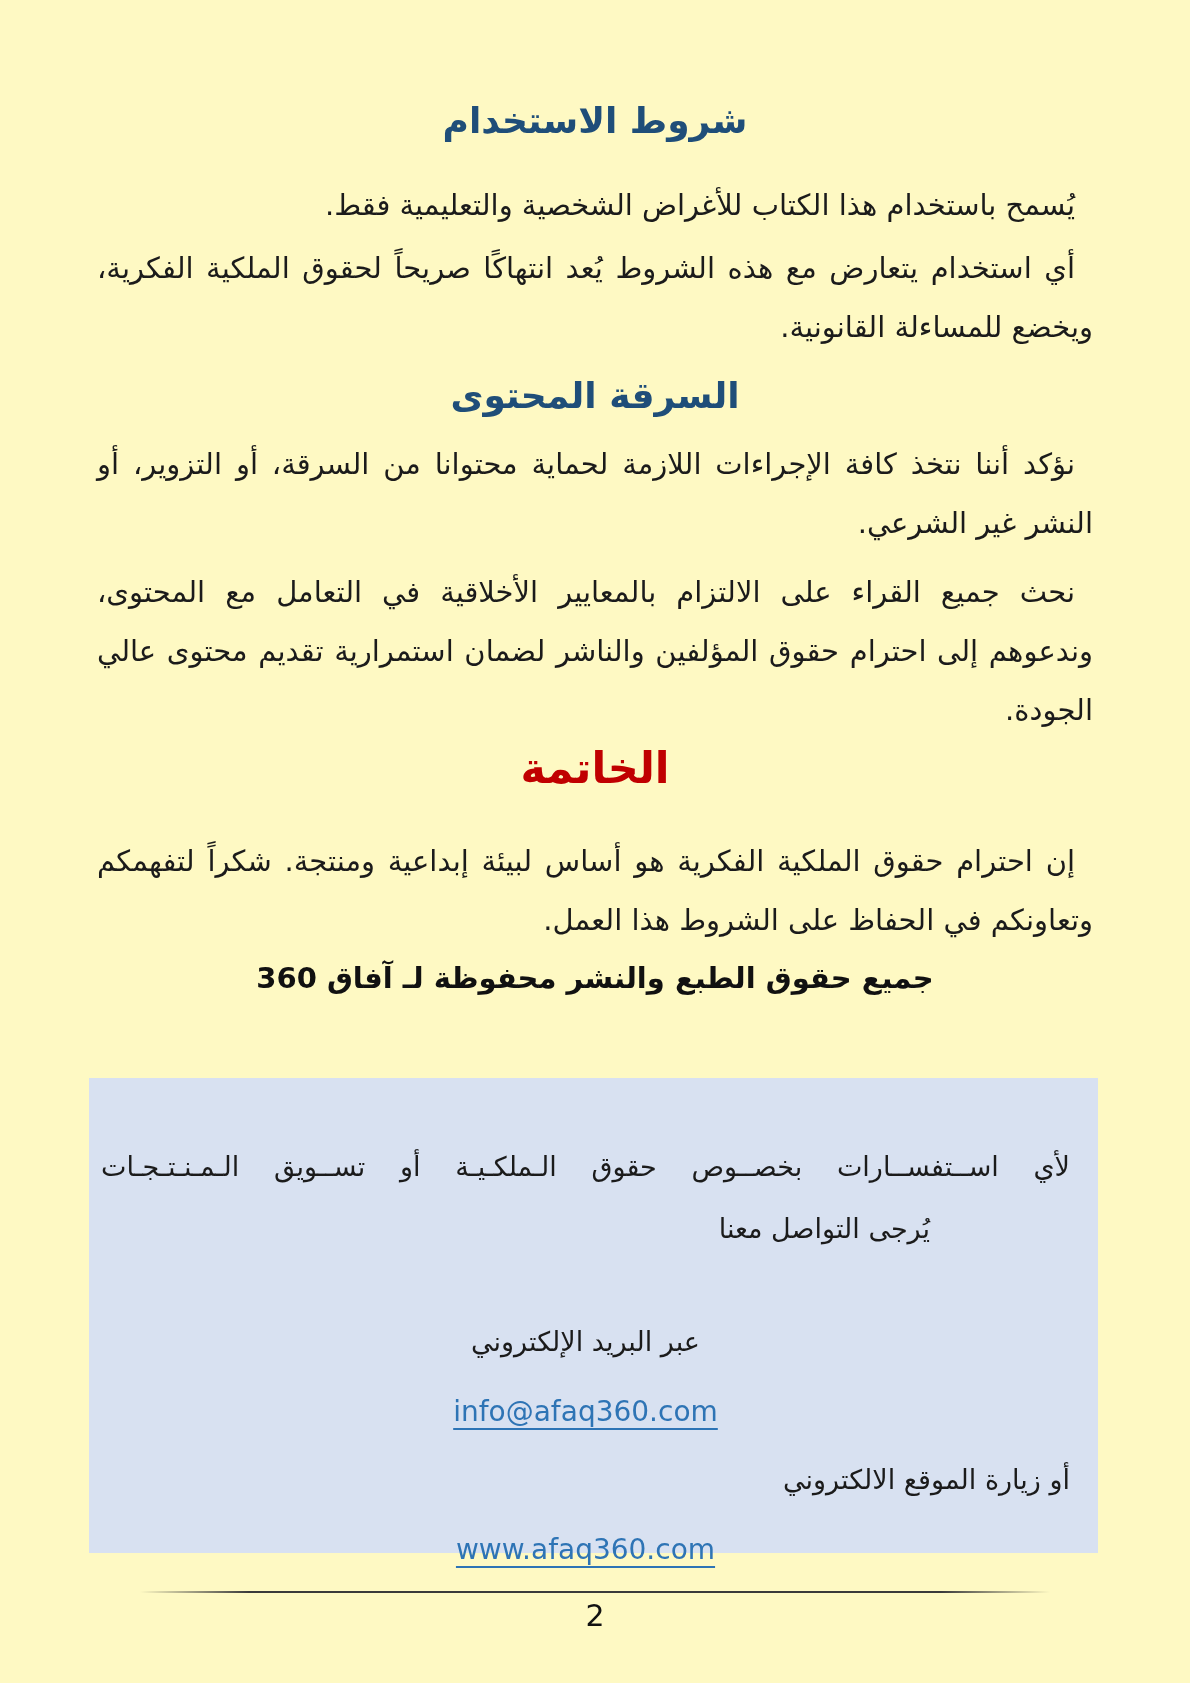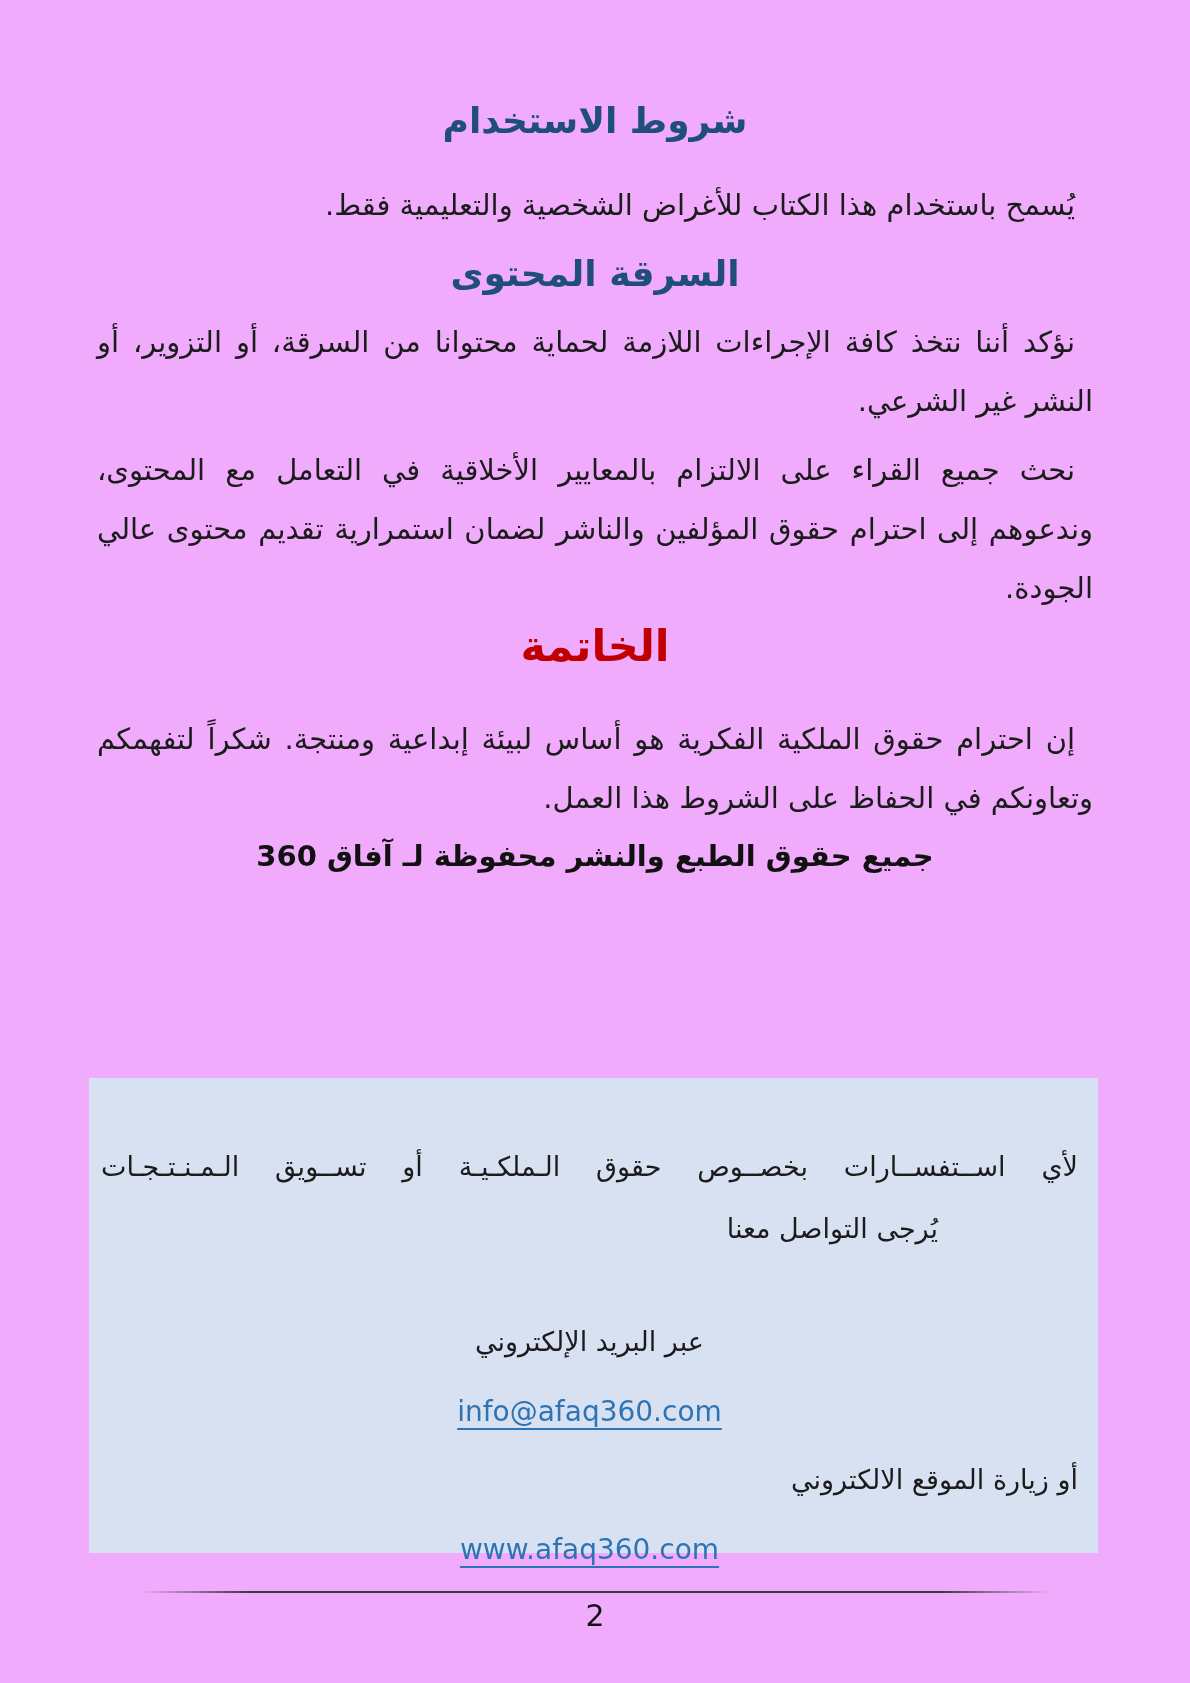--- a/index.html
+++ b/index.html
@@ -7,21 +7,21 @@
     width: 1190px;
     height: 1683px;
     background: #ffffff;
     font-family: "DejaVu Sans", sans-serif;
     overflow: hidden;
   }
   .page {
     position: relative;
     width: 1190px;
     height: 1683px;
-    background: #f0abfc;
+    background: #fef9c3;
     direction: rtl;
   }
   .content {
     padding: 0 97px;
     color: #1b1b1b;
   }
   h1.doc-title {
     margin: 0;
     padding-top: 96px;
     text-align: center;
@@ -66,21 +66,21 @@
     color: #111111;
   }
   .contact-box {
     position: absolute;
     left: 89px;
     top: 1078px;
     width: 1009px;
     height: 475px;
     background: #D8E1F1;
     box-sizing: border-box;
-    padding: 66px 20px 0 12px;
+    padding: 66px 28px 0 12px;
     font-size: 27px;
     color: #1b1b1b;
   }
   .inquiry-line {
     text-align: justify;
     text-align-last: justify;
     line-height: 46px;
     white-space: normal;
   }
   .contact-request-line {
@@ -132,20 +132,21 @@
 <body>
 
 <div class="page">
   <div class="content">
 
     <h1 class="doc-title">شروط الاستخدام</h1>
 
     <p class="body-par first-par">يُسمح باستخدام هذا الكتاب للأغراض الشخصية والتعليمية فقط.</p>
 
 
+    <p class="body-par">أي استخدام يتعارض مع هذه الشروط يُعد انتهاكًا صريحاً لحقوق الملكية الفكرية، ويخضع للمساءلة القانونية.</p>
 
     <h2 class="section-title">السرقة المحتوى</h2>
 
     <p class="body-par after-heading">نؤكد أننا نتخذ كافة الإجراءات اللازمة لحماية محتوانا من السرقة، أو التزوير، أو النشر غير الشرعي.</p>
 
     <p class="body-par mid-par">نحث جميع القراء على الالتزام بالمعايير الأخلاقية في التعامل مع المحتوى، وندعوهم إلى احترام حقوق المؤلفين والناشر لضمان استمرارية تقديم محتوى عالي الجودة.</p>
 
     <h2 class="conclusion-title">الخاتمة</h2>
 
     <p class="body-par conclusion-par">إن احترام حقوق الملكية الفكرية هو أساس لبيئة إبداعية ومنتجة. شكراً لتفهمكم وتعاونكم في الحفاظ على الشروط هذا العمل.</p>

